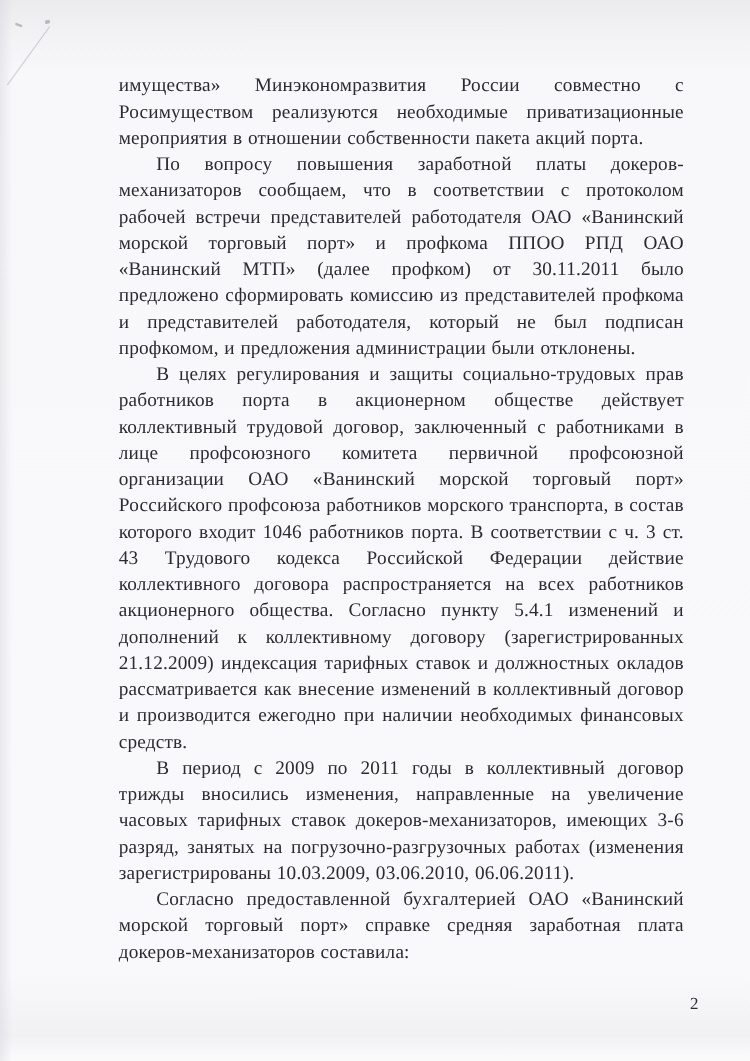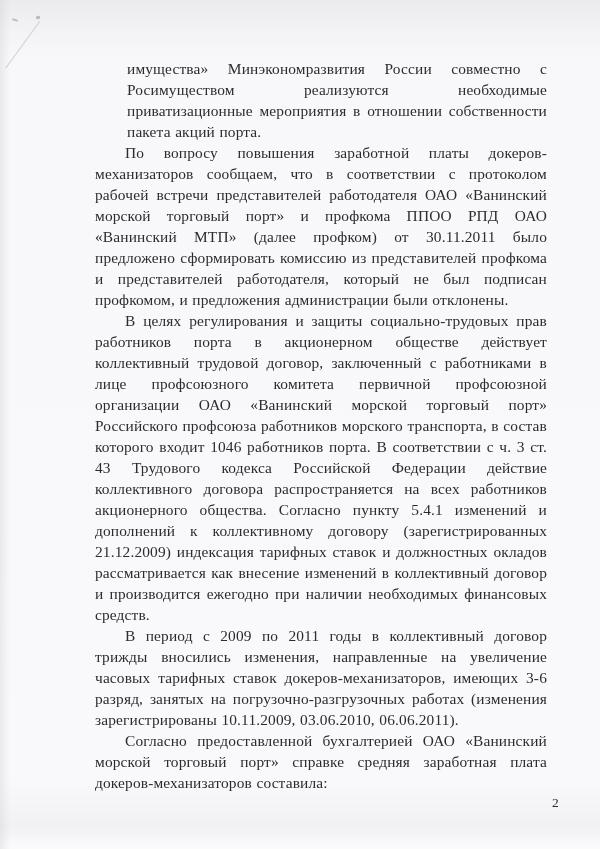--- a/index.html
+++ b/index.html
@@ -56,21 +56,20 @@
     text-align: justify;
     letter-spacing: 0.15px;
     word-spacing: 0.5px;
   }
   .para {
     margin: 0;
     text-indent: 30px;
   }
   .para.continued {
     text-indent: 0;
-    margin-left: 32px;
   }
 
   .page-number {
     position: absolute;
     left: 552px;
     top: 794px;
     font-size: 13.5px;
     line-height: 18px;
   }
 </style>
@@ -86,21 +85,21 @@
 
   <div class="text-block">
 
     <p class="para continued">имущества» Минэкономразвития России совместно с Росимуществом реализуются необходимые приватизационные мероприятия в отношении собственности пакета акций порта.</p>
 
 
     <p class="para">По вопросу повышения заработной платы докеров-механизаторов сообщаем, что в соответствии с протоколом рабочей встречи представителей работодателя  ОАО «Ванинский морской торговый порт» и профкома ППОО РПД ОАО «Ванинский МТП» (далее профком) от 30.11.2011 было предложено сформировать комиссию из представителей профкома и представителей работодателя, который не был подписан профкомом, и  предложения администрации были отклонены.</p>
 
     <p class="para">В целях регулирования и защиты социально-трудовых прав работников порта в акционерном обществе действует коллективный трудовой договор, заключенный с работниками в лице профсоюзного комитета первичной профсоюзной организации ОАО «Ванинский морской торговый порт» Российского профсоюза работников морского транспорта, в состав которого входит 1046 работников порта. В соответствии с ч. 3 ст. 43 Трудового кодекса Российской Федерации действие коллективного договора распространяется на всех работников акционерного общества. Согласно пункту 5.4.1 изменений и дополнений к коллективному договору (зарегистрированных 21.12.2009) индексация тарифных ставок и должностных окладов рассматривается как внесение изменений в коллективный договор и производится ежегодно при наличии необходимых финансовых средств.</p>
 
-    <p class="para">В период с 2009 по 2011 годы в коллективный договор трижды вносились изменения, направленные на увеличение часовых тарифных ставок докеров-механизаторов, имеющих 3-6 разряд, занятых на погрузочно-разгрузочных работах (изменения зарегистрированы 10.11.2009, 03.06.2010, 06.06.2011).</p>
+    <p class="para">В период с 2009 по 2011 годы в коллективный договор трижды вносились изменения, направленные на увеличение часовых тарифных ставок докеров-механизаторов, имеющих 3-6 разряд, занятых на погрузочно-разгрузочных работах (изменения зарегистрированы 10.03.2009, 03.06.2010, 06.06.2011).</p>
 
     <p class="para">Согласно предоставленной бухгалтерией ОАО «Ванинский морской торговый порт» справке  средняя заработная плата докеров-механизаторов составила:</p>
 
   </div>
 
   <div class="page-number">2</div>
 
 </div>
 
 </body></html>

